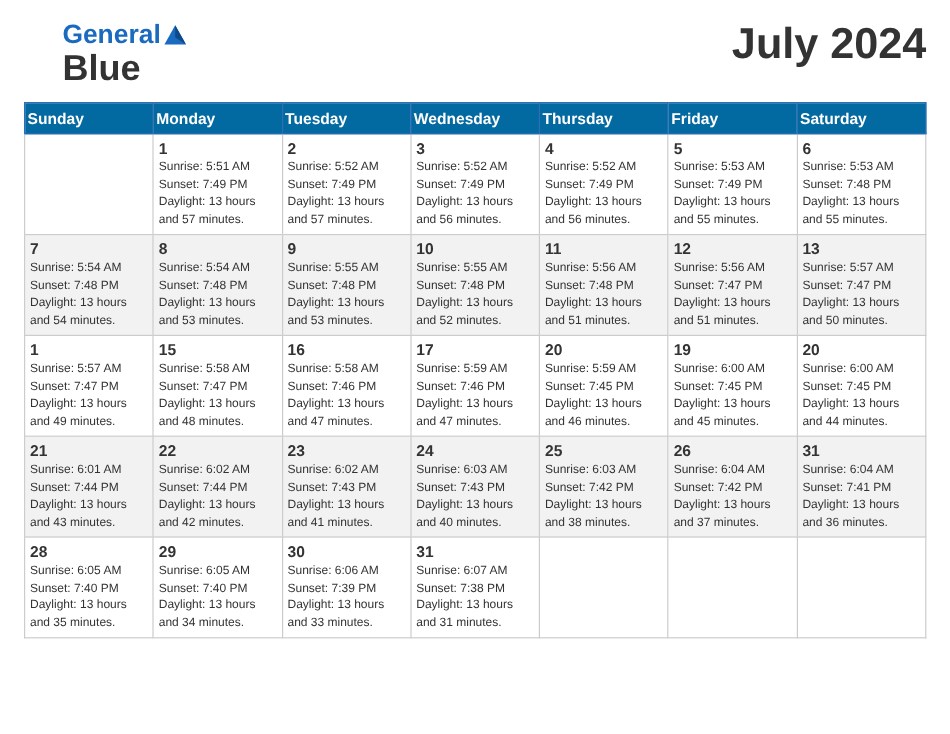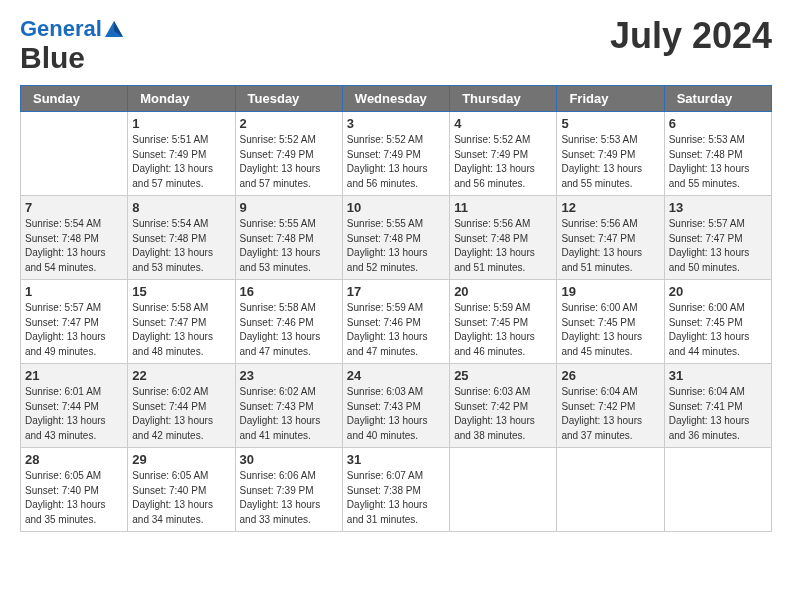--- a/index.html
+++ b/index.html
@@ -15,20 +15,21 @@
     }
     .header {
       display: flex;
       justify-content: space-between;
       align-items: flex-start;
       margin-bottom: 10px;
     }
     .logo {
       display: flex;
       align-items: center;
+      margin-left: 32px;
     }
     .title-block {
       text-align: right;
     }
     .title-block h1 {
       font-size: 36px;
       font-weight: bold;
       color: #333;
       line-height: 1.1;
     }
@@ -36,25 +37,25 @@
       font-size: 18px;
       color: #333;
       font-weight: normal;
     }
     table {
       width: 100%;
       border-collapse: collapse;
       table-layout: fixed;
     }
     th {
-      background-color: #737373;
+      background-color: #0369a1;
       color: #fff;
       font-size: 13px;
       font-weight: bold;
-      padding: 5px 12px;
+      padding: 5px 2px;
       text-align: left;
       border: 1px solid #2f6db5;
     }
     td {
       vertical-align: top;
       padding: 4px 4px;
       border: 1px solid #ccc;
       font-size: 10.5px;
       color: #333;
       height: 78px;

